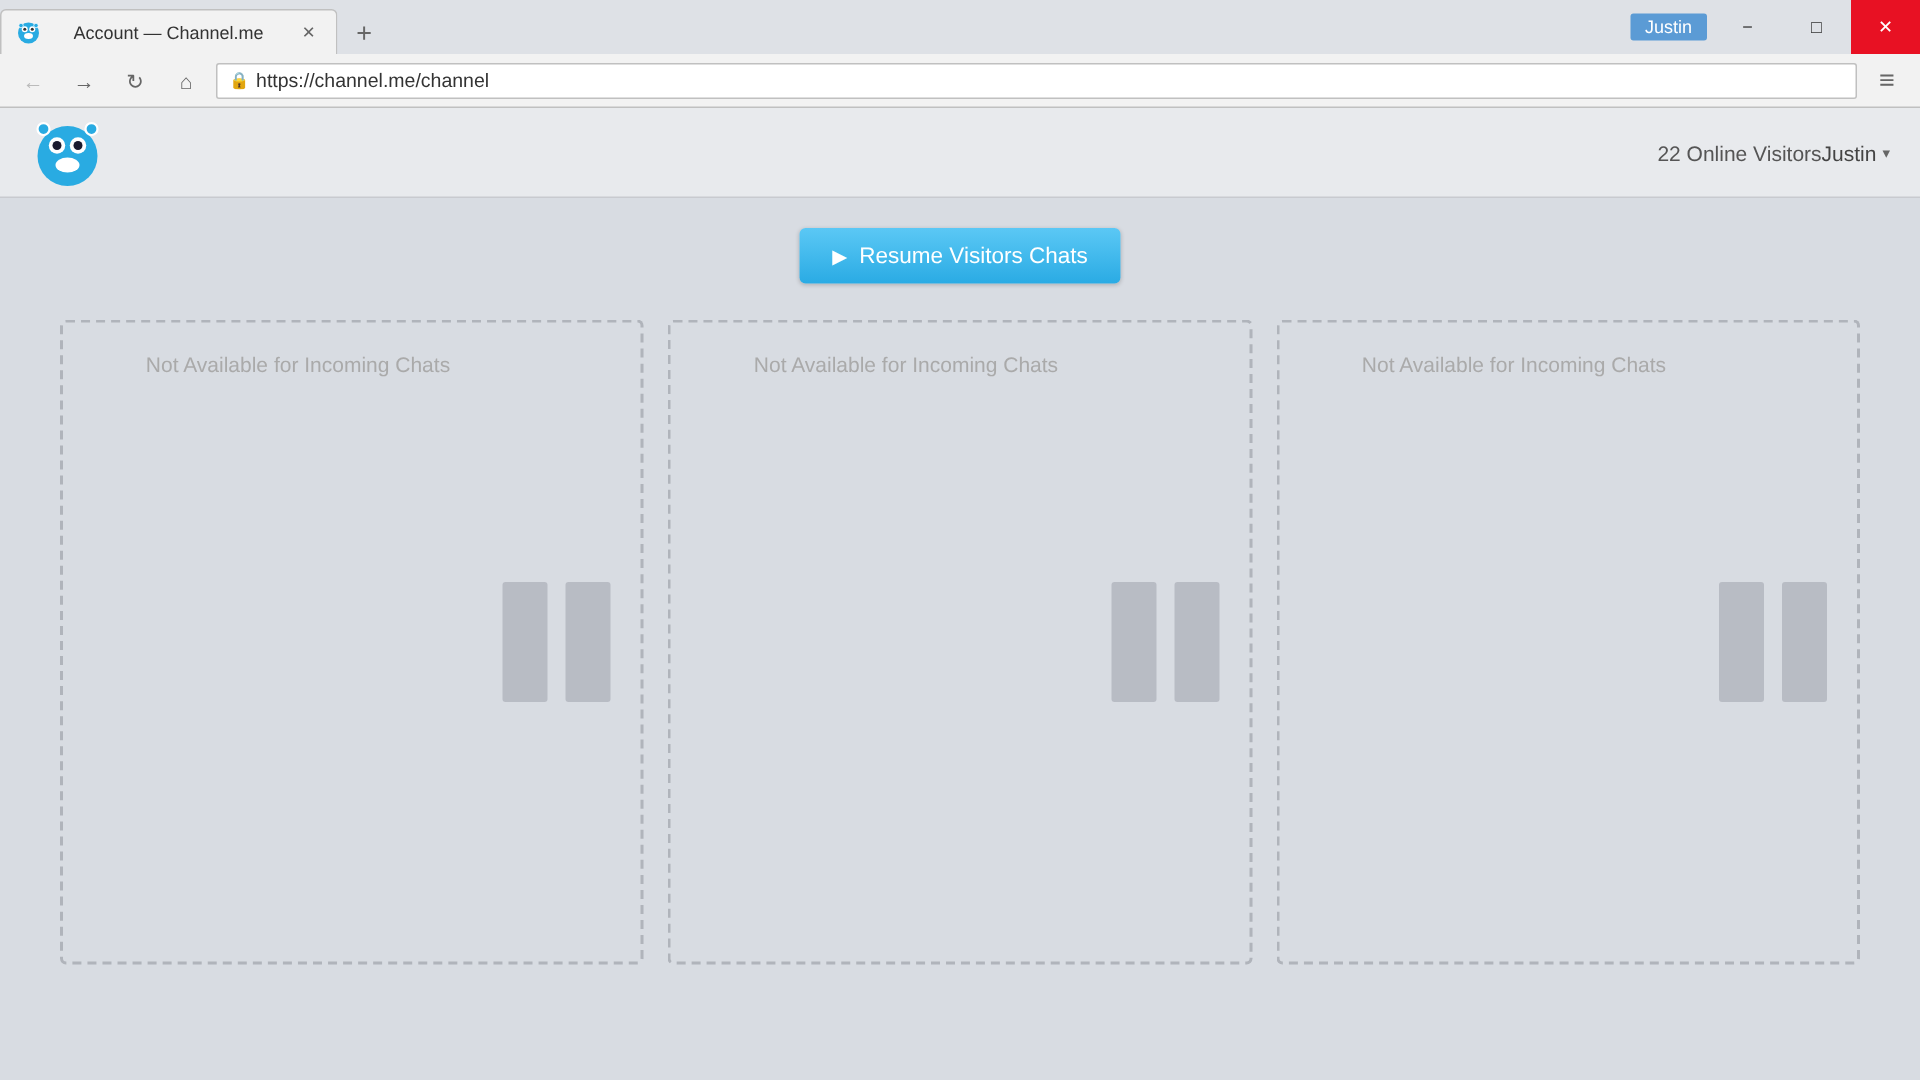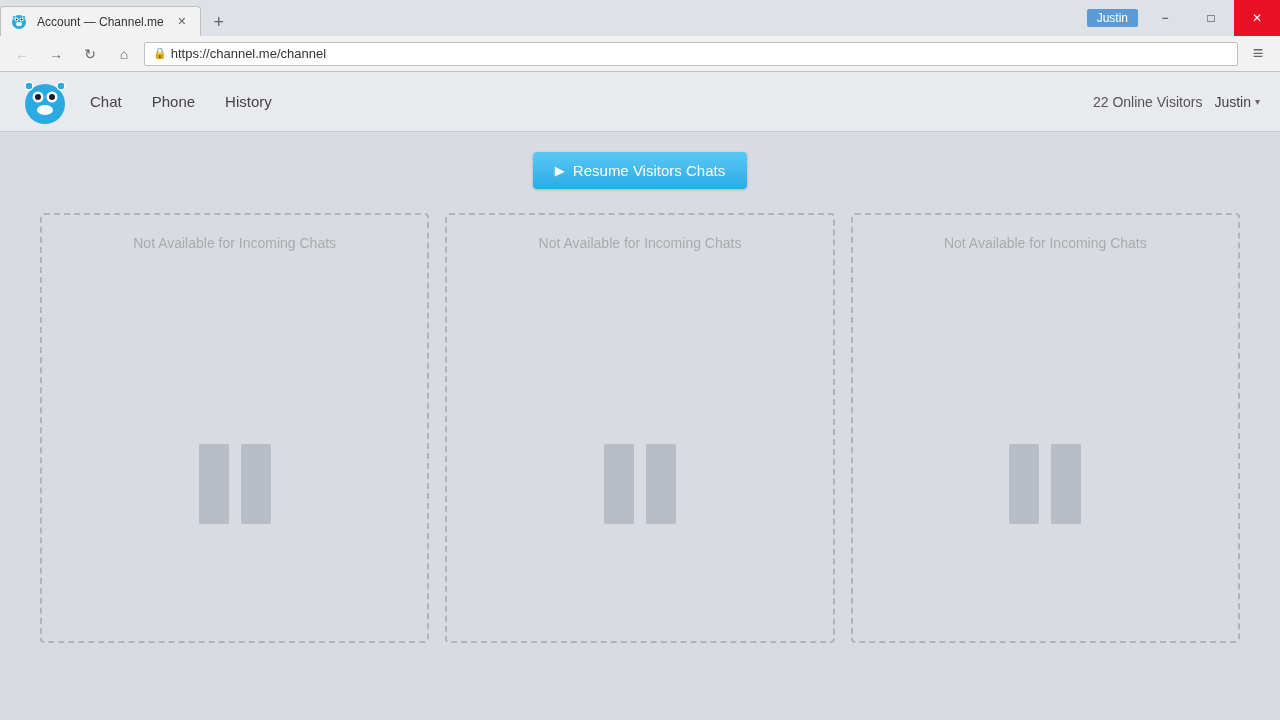--- a/index.html
+++ b/index.html
@@ -4,21 +4,21 @@
   <style>
     * { margin: 0; padding: 0; box-sizing: border-box; }
     body { font-family: Arial, sans-serif; background: #dee1e6; width: 1280px; height: 720px; overflow: hidden; }
 
     
     .chrome-frame { background: #dee1e6; width: 1280px; height: 720px; display: flex; flex-direction: column; }
 
     
     .title-bar { height: 36px; background: #dee1e6; display: flex; align-items: center; padding: 0 0 0 0; position: relative; }
     .tab-strip { display: flex; align-items: flex-end; height: 36px; flex: 1; }
-    .tab { display: flex; align-items: center; background: #f2f2f2; height: 30px; padding: 0 10px; border-radius: 4px 4px 0 0; border: 1px solid #c0c0c0; border-bottom: none; min-width: 180px; max-width: 240px; gap: 10px; }
+    .tab { display: flex; align-items: center; background: #f2f2f2; height: 30px; padding: 0 10px; border-radius: 4px 4px 0 0; border: 1px solid #c0c0c0; border-bottom: none; min-width: 180px; max-width: 240px; gap: 22px; }
     .tab-favicon { width: 16px; height: 16px; }
     .tab-favicon svg { width: 16px; height: 16px; }
     .tab-title { font-size: 12px; color: #333; flex: 1; white-space: nowrap; overflow: hidden; text-overflow: ellipsis; }
     .tab-close { width: 16px; height: 16px; border-radius: 50%; display: flex; align-items: center; justify-content: center; font-size: 11px; color: #666; cursor: pointer; }
     .new-tab-btn { width: 28px; height: 28px; display: flex; align-items: center; justify-content: center; font-size: 18px; color: #666; cursor: pointer; margin-left: 4px; }
     .window-controls { display: flex; align-items: center; height: 36px; margin-left: auto; }
     .user-badge { background: #5b9bd5; color: white; font-size: 12px; padding: 2px 10px; border-radius: 2px; margin-right: 4px; }
     .win-btn { width: 46px; height: 36px; display: flex; align-items: center; justify-content: center; font-size: 12px; color: #333; cursor: pointer; }
     .win-btn.close { background: #e81123; color: white; }
 
@@ -31,37 +31,37 @@
     .menu-btn { width: 28px; height: 28px; display: flex; align-items: center; justify-content: center; cursor: pointer; color: #666; font-size: 18px; }
 
     
     .main-content { flex: 1; background: #d8dce2; display: flex; flex-direction: column; }
 
     
     .app-nav { height: 60px; background: #e8eaed; border-bottom: 1px solid #c8cacf; display: flex; align-items: center; padding: 0 20px; }
     .app-logo { width: 50px; height: 50px; margin-right: 20px; }
     .nav-links { display: flex; gap: 30px; align-items: center; }
     .nav-link { font-size: 15px; color: #444; cursor: pointer; text-decoration: none; padding: 4px 0; }
-    .nav-right { margin-left: auto; display: flex; align-items: center; gap: 12px; }
+    .nav-right { margin-left: auto; display: flex; align-items: center; }
     .online-visitors { font-size: 14px; color: #555; }
     .user-menu { display: flex; align-items: center; gap: 4px; font-size: 14px; color: #444; cursor: pointer; }
     .chevron-down { font-size: 10px; color: #666; }
 
     
     .page-body { flex: 1; padding: 20px; display: flex; flex-direction: column; align-items: center; }
 
     
     .resume-btn { background: linear-gradient(to bottom, #5bc8f5, #2aabe4); color: white; border: none; border-radius: 4px; padding: 10px 22px; font-size: 15px; cursor: pointer; display: flex; align-items: center; gap: 8px; margin-bottom: 24px; box-shadow: 0 1px 3px rgba(0,0,0,0.2); }
     .play-icon { font-size: 13px; }
 
     
     .cards-container { display: flex; gap: 16px; width: 100%; max-width: 1200px; }
 
     
-    .card { flex: 1; background: #d8dce2; border: 2px dashed #b0b4bb; border-radius: 4px; padding: 20px; display: flex; flex-direction: column; align-items: flex-start; min-height: 430px; }
+    .card { flex: 1; background: #d8dce2; border: 2px dashed #b0b4bb; border-radius: 4px; padding: 20px; display: flex; flex-direction: row; align-items: flex-start; min-height: 430px; }
     .card-title { font-size: 14px; color: #aaa; margin-bottom: auto; align-self: flex-start; width: 100%; text-align: center; }
     .card-icon { display: flex; gap: 12px; margin: auto; }
     .pause-bar { width: 30px; height: 80px; background: #b8bcc4; border-radius: 2px; }
   </style>
 </head>
 <body>
 
 <div class="chrome-frame">
 
   <div class="title-bar">
@@ -113,25 +113,20 @@
           <circle cx="25" cy="27" r="20" fill="#29abe2"></circle>
           <circle cx="18" cy="20" r="5.5" fill="white"></circle>
           <circle cx="32" cy="20" r="5.5" fill="white"></circle>
           <circle cx="18" cy="20" r="3" fill="#1a1a2e"></circle>
           <circle cx="32" cy="20" r="3" fill="#1a1a2e"></circle>
           <ellipse cx="25" cy="33" rx="8" ry="5" fill="white"></ellipse>
           <circle cx="9" cy="9" r="4" fill="#29abe2" stroke="white" stroke-width="1.5"></circle>
           <circle cx="41" cy="9" r="4" fill="#29abe2" stroke="white" stroke-width="1.5"></circle>
         </svg>
       </div>
-      <div class="nav-links">
-        <a class="nav-link">Chat</a>
-        <a class="nav-link">Phone</a>
-        <a class="nav-link">History</a>
-      </div>
       <div class="nav-right">
         <span class="online-visitors">22 Online Visitors</span>
         <div class="user-menu">
           <span>Justin</span>
           <span class="chevron-down">▾</span>
         </div>
       </div>
     </div>
 
     <div class="page-body">

